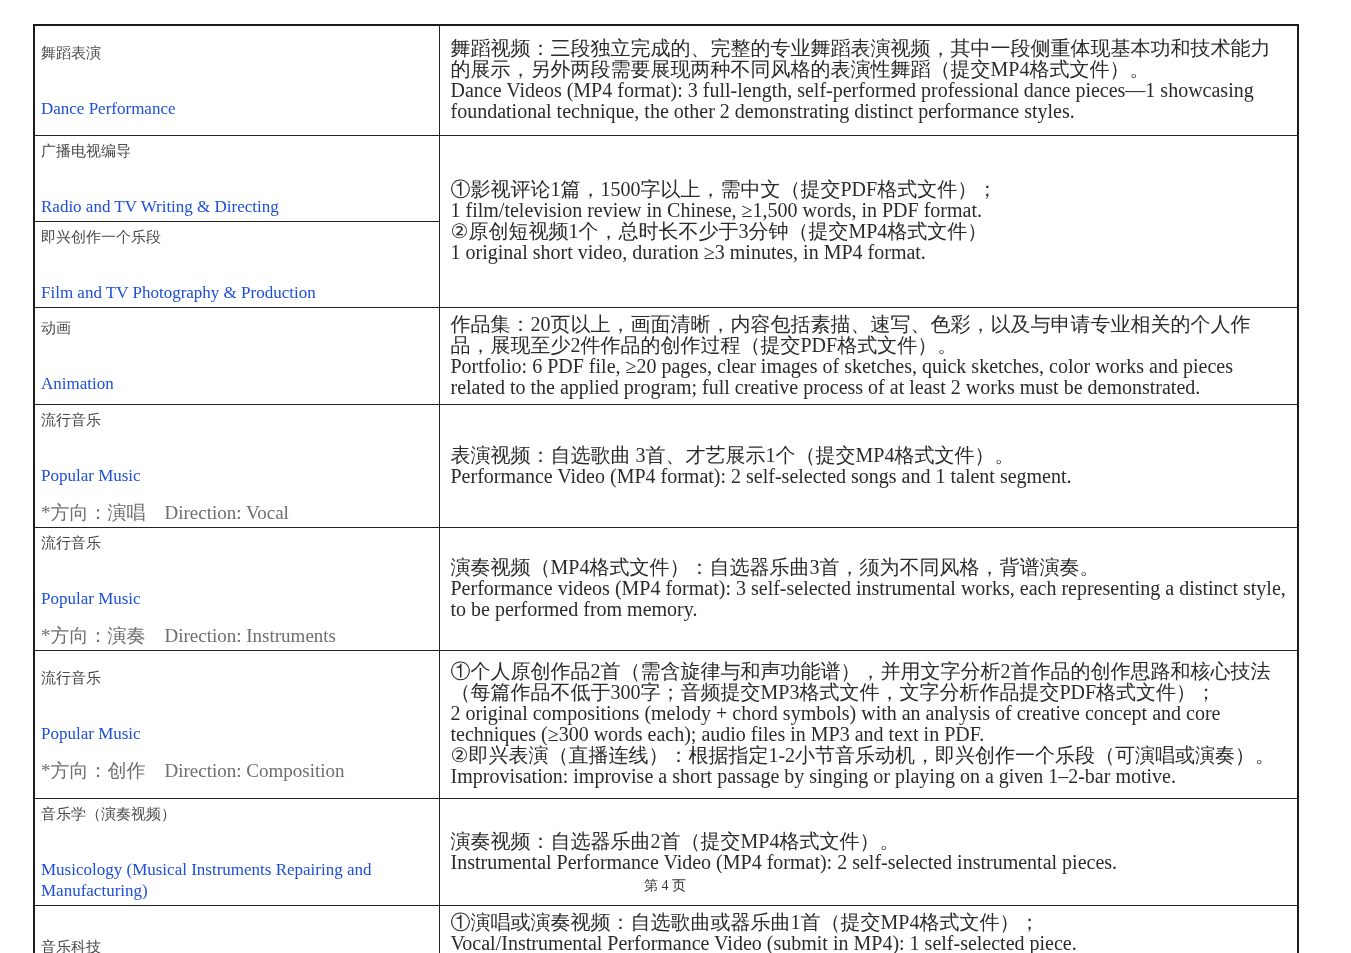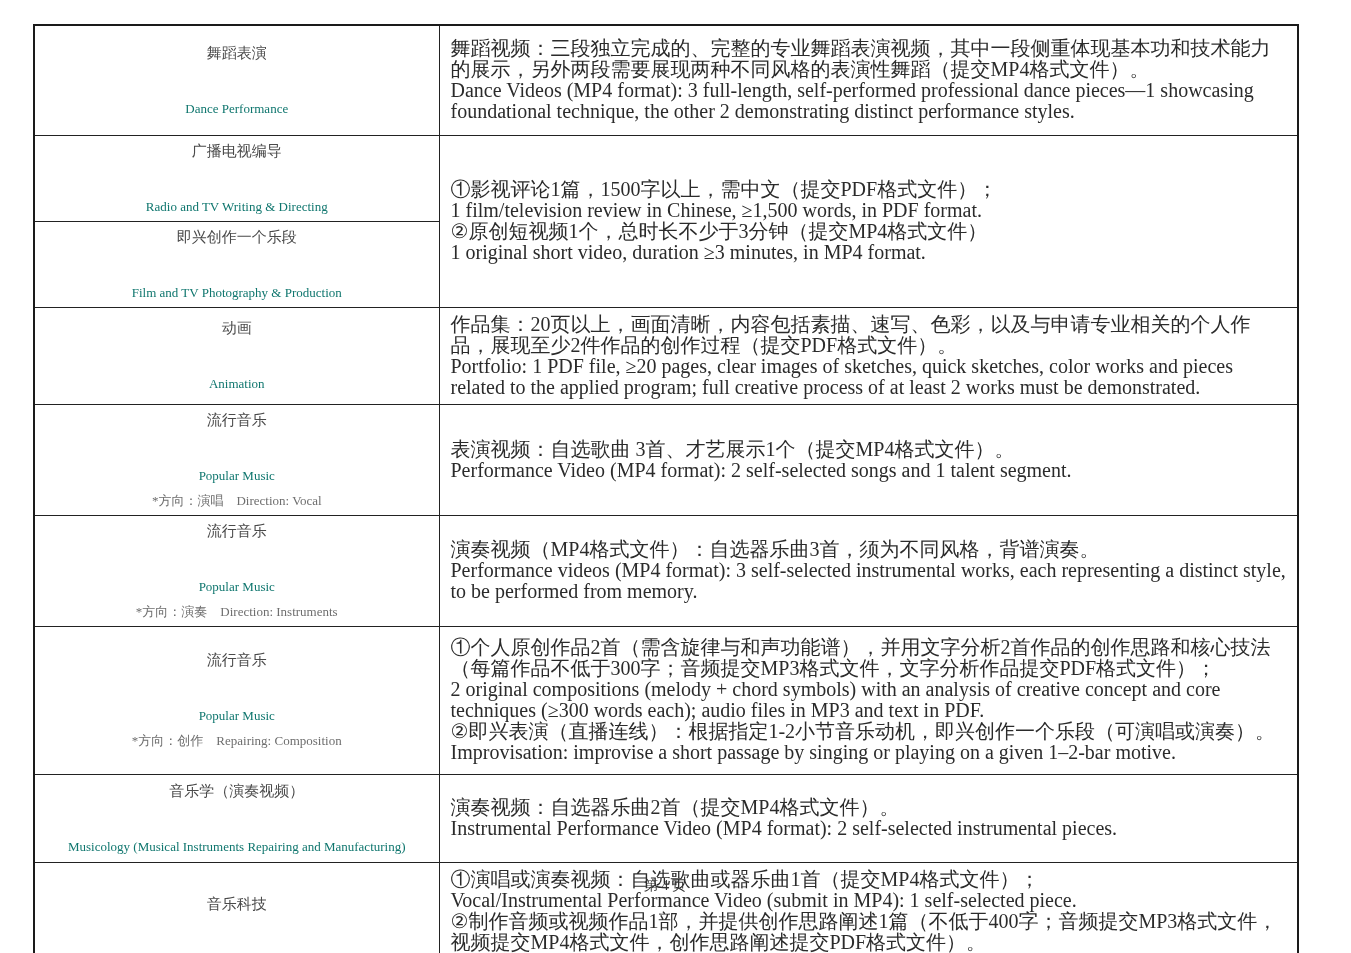--- a/index.html
+++ b/index.html
@@ -26,39 +26,39 @@
     border: 2px solid #1a1a1a;
   }
   table.req-table td {
     border: 1px solid #222222;
     vertical-align: middle;
   }
   col.col-left  { width: 405px; }
   col.col-right { width: 859px; }
 
   td.left-cell {
-    text-align: center;
+    text-align: left;
     padding: 4px 6px;
   }
   td.left-cell .cn {
     font-size: 15px;
     line-height: 22px;
     color: #4a4a4a;
   }
   td.left-cell .en {
-    font-size: 13px;
+    font-size: 17px;
     line-height: 21px;
-    color: #0f766e;
+    color: #1d4ed8;
     margin-top: 34px;
   }
   td.left-cell .dir {
-    font-size: 13px;
+    font-size: 19px;
     line-height: 20px;
     color: #6e6e6e;
-    margin-top: 5px;
+    margin-top: 17px;
   }
   td.right-cell {
     text-align: left;
     padding: 6px 8px 6px 11px;
   }
   td.right-cell .req {
     white-space: pre-line;
     font-size: 20px;
     line-height: 21px;
     color: #2b2b2b;
@@ -127,21 +127,21 @@
         </td>
       </tr>
 
       <tr class="r-animation">
         <td class="left-cell">
           <div class="cn">动画</div>
           <div class="en">Animation</div>
         </td>
         <td class="right-cell">
           <div class="req">作品集：20页以上，画面清晰，内容包括素描、速写、色彩，以及与申请专业相关的个人作品，展现至少2件作品的创作过程（提交PDF格式文件）。
-Portfolio: 1 PDF file, ≥20 pages, clear images of sketches, quick sketches, color works and pieces related to the applied program; full creative process of at least 2 works must be demonstrated.</div>
+Portfolio: 6 PDF file, ≥20 pages, clear images of sketches, quick sketches, color works and pieces related to the applied program; full creative process of at least 2 works must be demonstrated.</div>
         </td>
       </tr>
 
       <tr class="r-vocal">
         <td class="left-cell">
           <div class="cn">流行音乐</div>
           <div class="en">Popular Music</div>
           <div class="dir">*方向：演唱　Direction: Vocal</div>
         </td>
         <td class="right-cell">
@@ -159,21 +159,21 @@
         <td class="right-cell">
           <div class="req">演奏视频（MP4格式文件）：自选器乐曲3首，须为不同风格，背谱演奏。
 Performance videos (MP4 format): 3 self-selected instrumental works, each representing a distinct style, to be performed from memory.</div>
         </td>
       </tr>
 
       <tr class="r-composition">
         <td class="left-cell">
           <div class="cn">流行音乐</div>
           <div class="en">Popular Music</div>
-          <div class="dir">*方向：创作　Repairing: Composition</div>
+          <div class="dir">*方向：创作　Direction: Composition</div>
         </td>
         <td class="right-cell">
           <div class="req">①个人原创作品2首（需含旋律与和声功能谱），并用文字分析2首作品的创作思路和核心技法（每篇作品不低于300字；音频提交MP3格式文件，文字分析作品提交PDF格式文件）；
 2 original compositions (melody + chord symbols) with an analysis of creative concept and core techniques (≥300 words each); audio files in MP3 and text in PDF.
 ②即兴表演（直播连线）：根据指定1-2小节音乐动机，即兴创作一个乐段（可演唱或演奏）。
 Improvisation: improvise a short passage by singing or playing on a given 1–2-bar motive.</div>
         </td>
       </tr>
 
       <tr class="r-musicology">

